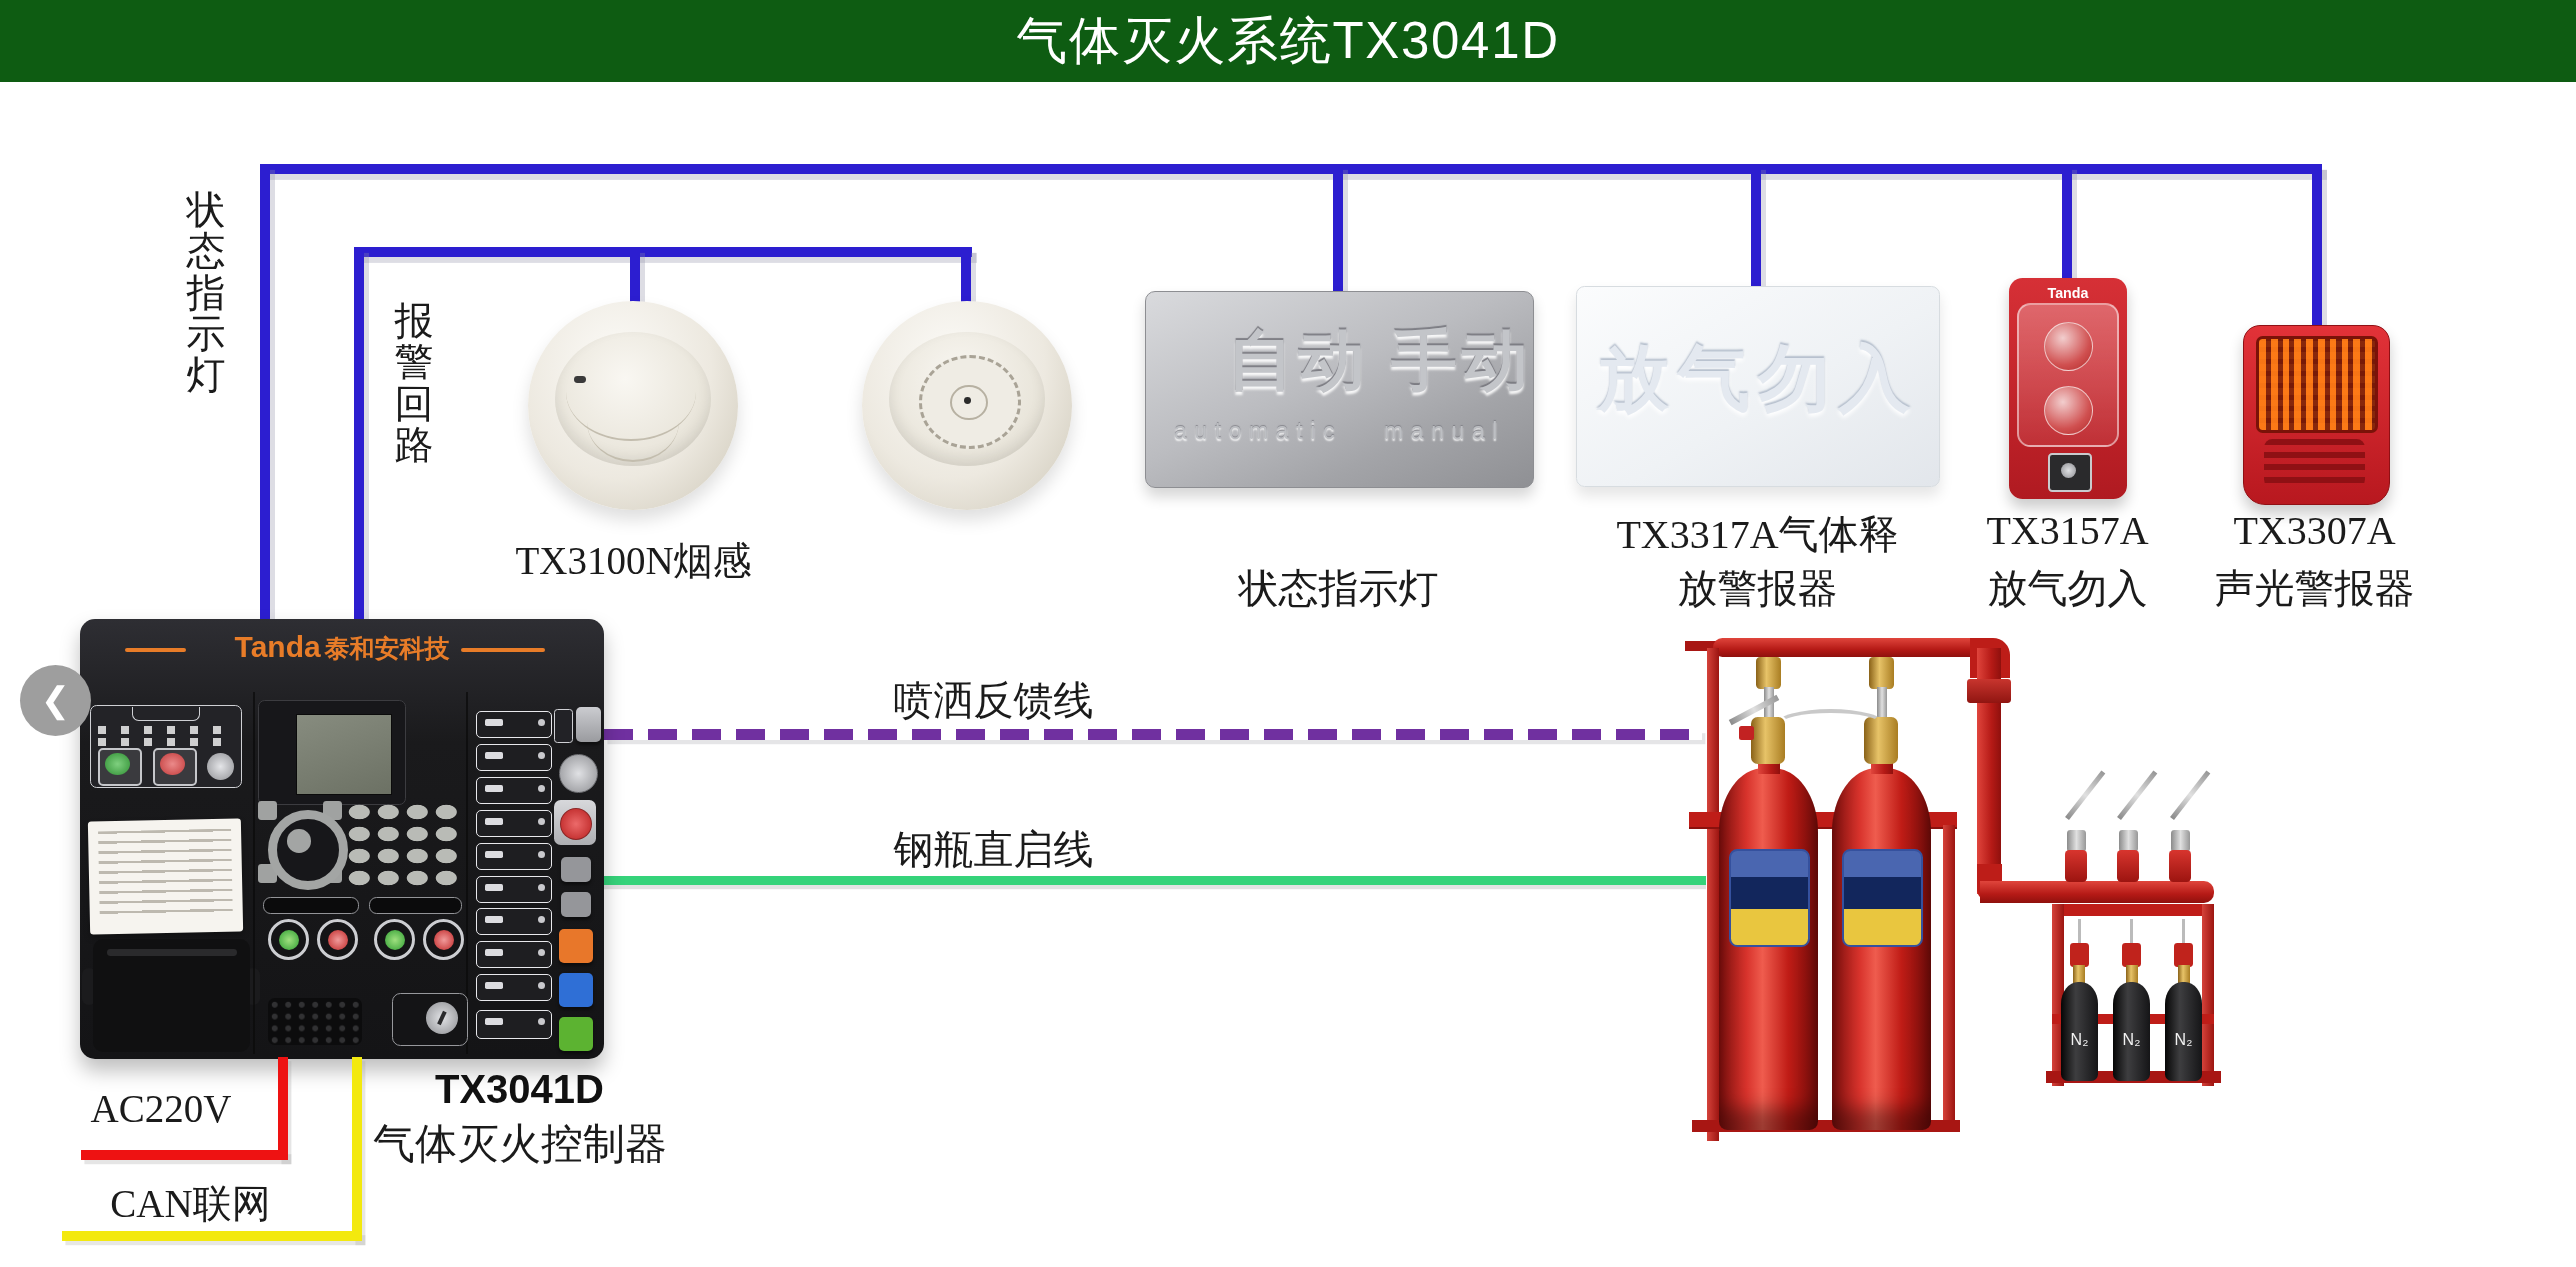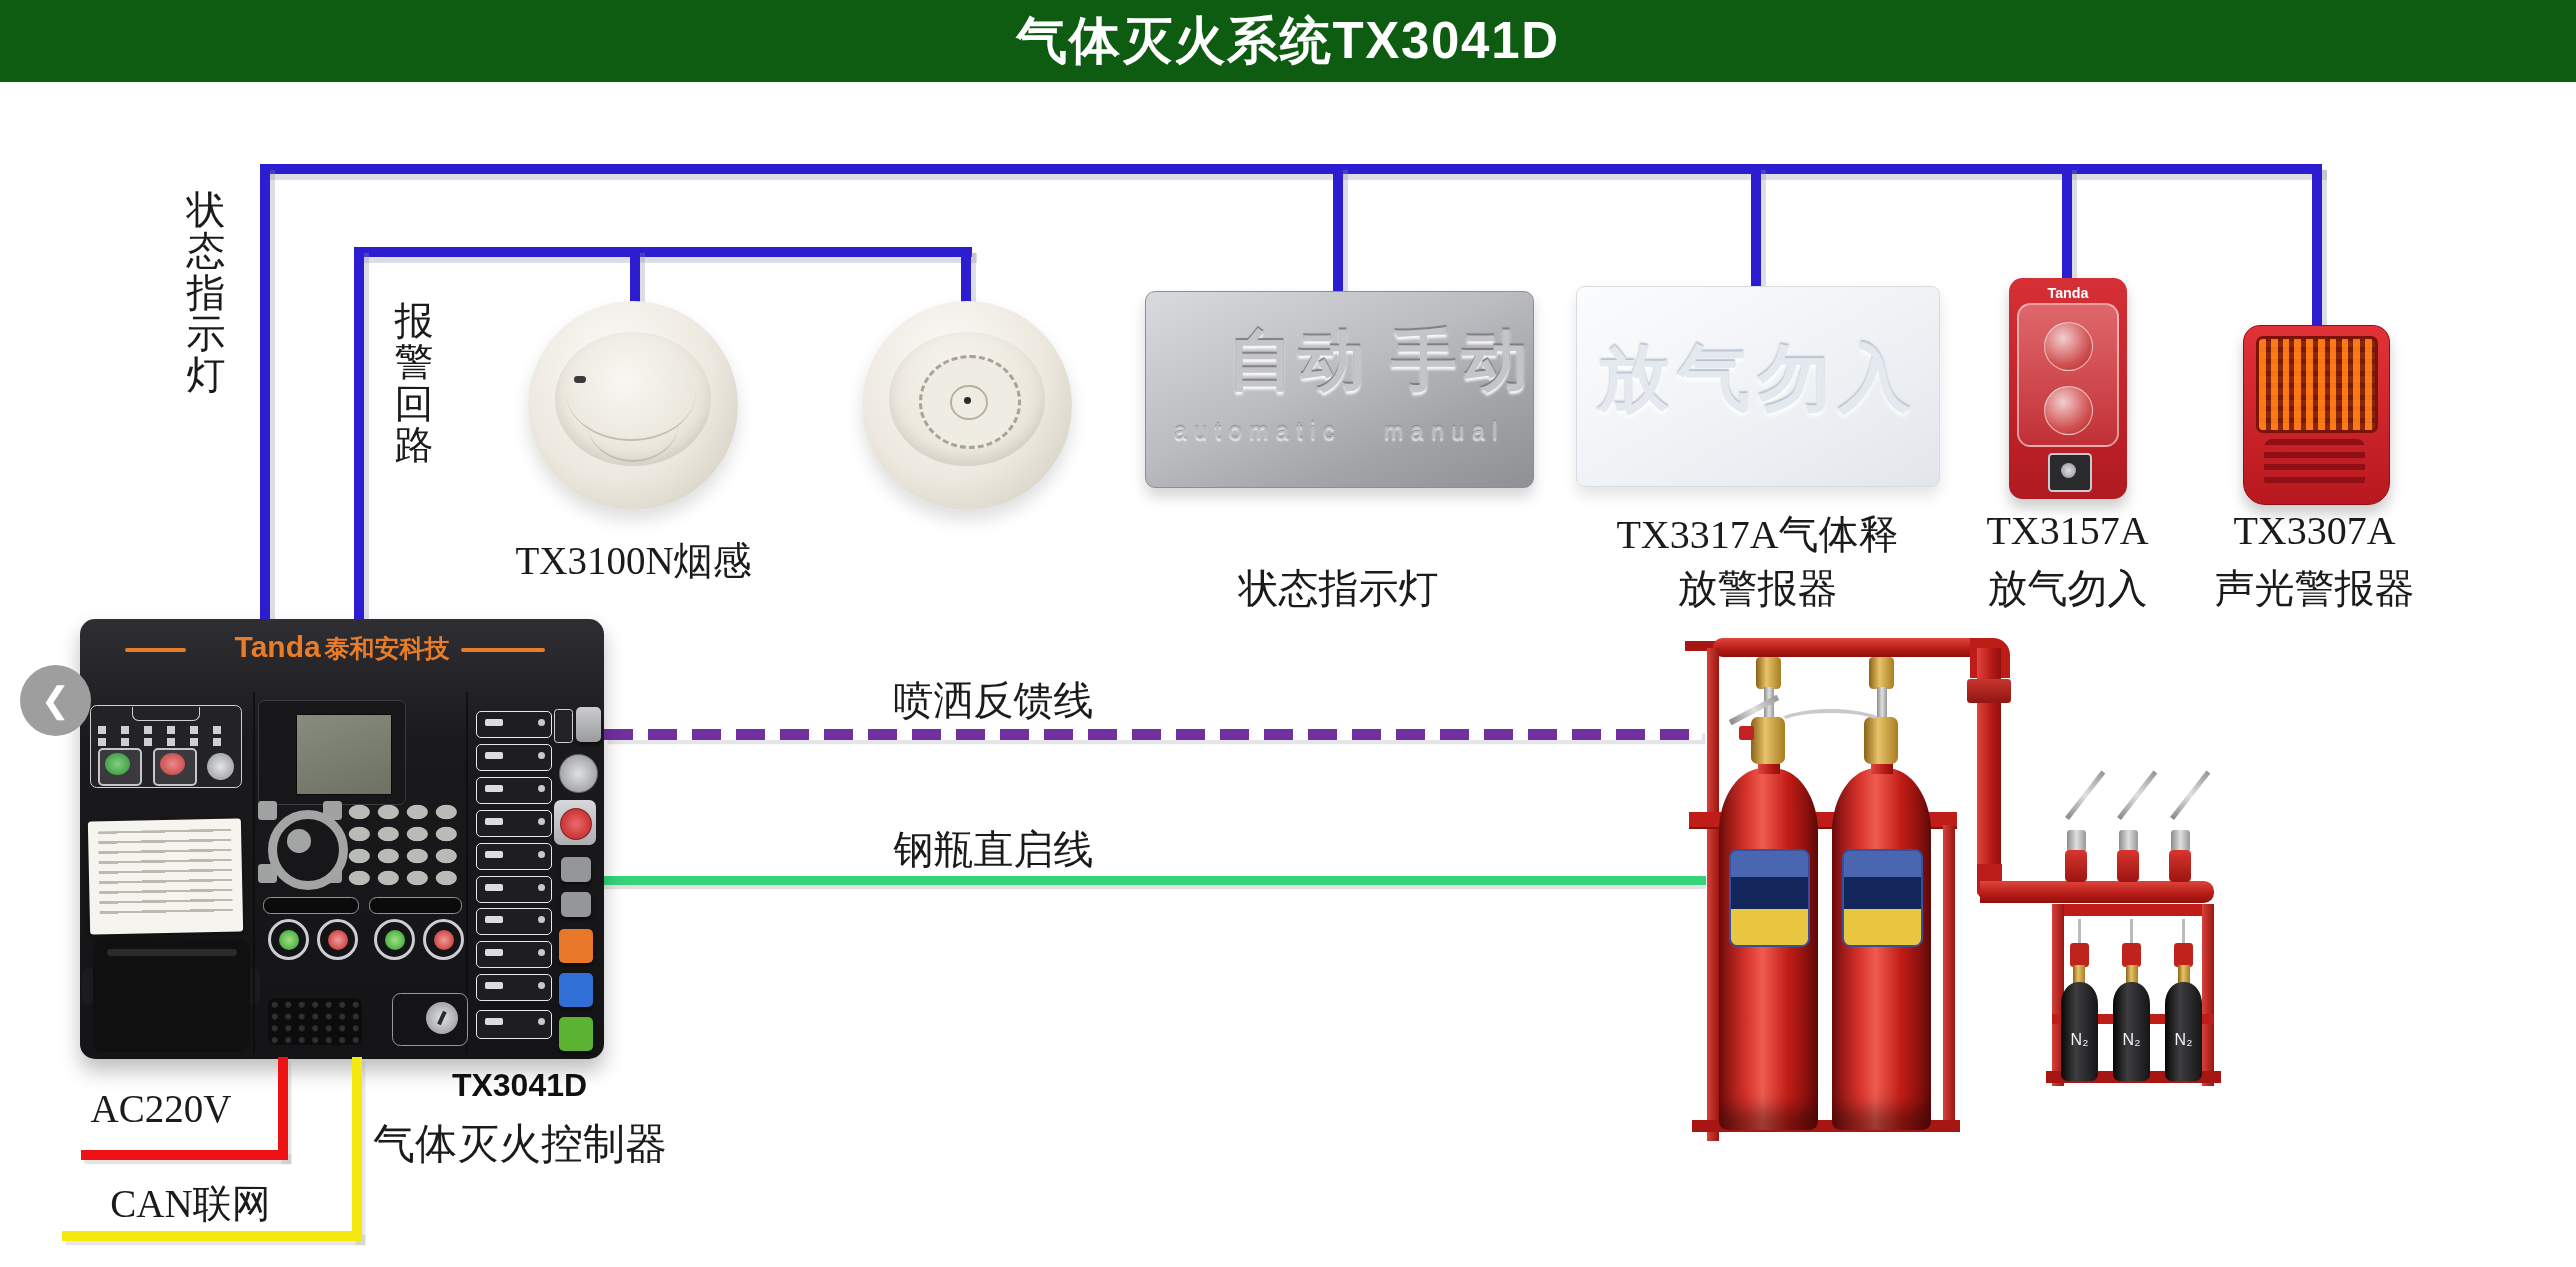--- a/index.html
+++ b/index.html
@@ -1,21 +1,21 @@
 <!DOCTYPE html>
 <html style="font-size:13.5px"><head>
 <meta charset="utf-8">
 <style>
   html,body{margin:0;padding:0;background:#fff;}
   #stage{position:relative;width:2576px;height:1268px;background:#ffffff;overflow:hidden;
          font-family:"Liberation Sans","DejaVu Sans",sans-serif;}
   .abs{position:absolute;}
   
   .hdr{position:absolute;left:0;top:0;width:2576px;height:82px;background:#0e5c12;
-       color:#fff;font-size:51px;font-weight:bold;text-align:center;line-height:82px;letter-spacing:1.7px;}
+       color:#fff;font-size:51px;font-weight:normal;text-align:center;line-height:82px;letter-spacing:1.7px;}
   
   .lbl{position:absolute;font-family:"Liberation Serif","DejaVu Serif",serif;color:#1b1b1b;text-align:center;}
   .vlabel{position:absolute;width:44px;font-family:"Liberation Serif","DejaVu Serif",serif;color:#1b1b1b;
           font-size:39px;line-height:1.06;word-break:break-all;text-align:center;}
   
   .wb{position:absolute;background:#2c1ed0;box-shadow:5px 5.9px 0 rgba(142,142,165,.30);}
   .dash-purple{position:absolute;height:11px;
        background:repeating-linear-gradient(90deg,#7030a0 0 29px,rgba(0,0,0,0) 29px 44px);
        box-shadow:3.4px 4.2px 0 rgba(150,150,160,.25);}
   .line-green{position:absolute;height:9.3px;background:#35d37a;box-shadow:0 4.2px 0 rgba(150,150,150,.28);}
@@ -264,21 +264,21 @@
   <div class="sqbtn" style="left:559px;top:973px;width:34px;height:34px;background:#2f6fd6"></div>
   <div class="sqbtn" style="left:559px;top:1017px;width:34px;height:34px;background:#5cb331"></div>
 
   <div class="wire-red" style="left:278px;top:1057px;width:10px;height:103px"></div>
   <div class="wire-red" style="left:81px;top:1150px;width:207px;height:10px"></div>
   <div class="lbl" style="left:77px;top:1086px;width:168px;font-size:39px">AC220V</div>
   <div class="wire-yellow" style="left:352px;top:1057px;width:10px;height:184px"></div>
   <div class="wire-yellow" style="left:62px;top:1231px;width:300px;height:10px"></div>
   <div class="lbl" style="left:98px;top:1177px;width:185px;font-size:39px">CAN联网</div>
 
-  <div class="abs" style="left:368px;top:1067px;width:303px;text-align:center;font-size:32px;font-weight:bold;color:#111">TX3041D</div>
+  <div class="abs" style="left:368px;top:1067px;width:303px;text-align:center;font-size:40px;font-weight:bold;color:#111">TX3041D</div>
   <div class="lbl" style="left:343px;top:1116px;width:354px;font-size:42px">气体灭火控制器</div>
 
   <div class="framebar" style="left:1685px;top:641px;width:291px;height:10px"></div>
   <div class="pipeH" style="left:1713px;top:638px;width:278px;height:18.5px"></div>
   <div style="position:absolute;left:1970px;top:638px;width:40px;height:40px;background:#bd1d18;border-radius:0 17px 0 0"></div>
   <div class="pipeV" style="left:1977px;top:648px;width:23.6px;height:246px"></div>
   <div style="position:absolute;left:1967px;top:679px;width:44px;height:23.6px;background:linear-gradient(#c8352e,#901511);border-radius:3.4px"></div>
   <div style="position:absolute;left:1977px;top:864px;width:25px;height:37px;background:#bd1d18;border-radius:0 0 0 11.8px"></div>
   <div class="pipeH" style="left:1980px;top:881px;width:234px;height:22px;border-radius:0 10px 10px 0"></div>
 

